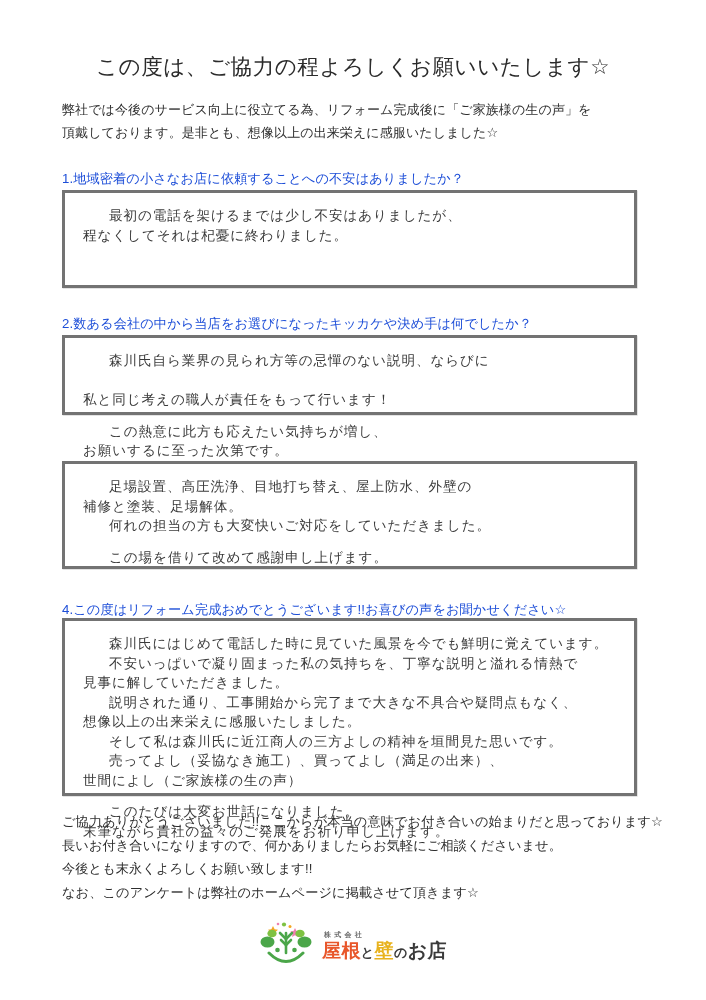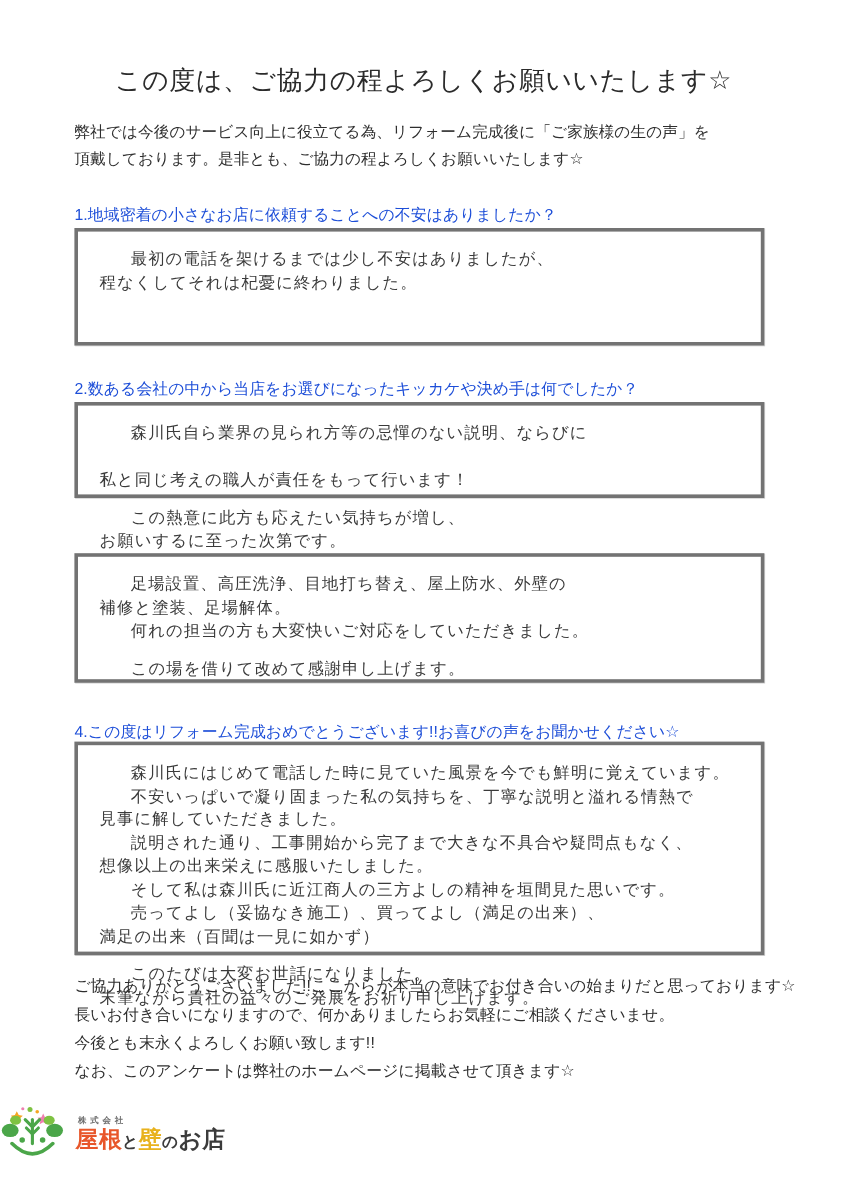--- a/index.html
+++ b/index.html
@@ -95,20 +95,21 @@
   }
   .closing div { white-space: nowrap; }
 
   
   .logo-wrap {
     position: absolute;
     top: 920px;
     left: 0;
     width: 706px;
     display: flex;
+    justify-content: center;
     align-items: center;
     gap: 9px;
   }
   .logo-mark {
     width: 54px;
     height: 50px;
     position: relative;
     flex: none;
   }
   .logo-text { position: relative; line-height: 1; }
@@ -133,21 +134,21 @@
 </style>
 </head>
 <body>
 
 <div class="page">
 
   <div class="doc-title">この度は、ご協力の程よろしくお願いいたします☆</div>
 
   <div class="intro">
     <div>弊社では今後のサービス向上に役立てる為、リフォーム完成後に「ご家族様の生の声」を</div>
-    <div>頂戴しております。是非とも、ご協力の程よろしくお願いいたします☆</div>
+    <div>頂戴しております。是非とも、想像以上の出来栄えに感服いたしました☆</div>
   </div>
 
   <div class="q-label" style="top:170px">1.地域密着の小さなお店に依頼することへの不安はありましたか？</div>
   <div class="ans-box" style="top:190px; height:98px">
     <div class="ans-inner hand">
       <span class="ind">最初の電話を架けるまでは少し不安はありましたが、</span><br>
       <span>程なくしてそれは杞憂に終わりました。</span>
     </div>
   </div>
 
@@ -177,21 +178,21 @@
   <div class="q-label" style="top:601px">4.この度はリフォーム完成おめでとうございます!!お喜びの声をお聞かせください☆</div>
   <div class="ans-box" style="top:618px; height:178px">
     <div class="ans-inner hand">
       <span class="ind">森川氏にはじめて電話した時に見ていた風景を今でも鮮明に覚えています。</span><br>
       <span class="ind">不安いっぱいで凝り固まった私の気持ちを、丁寧な説明と溢れる情熱で</span><br>
       <span>見事に解していただきました。</span><br>
       <span class="ind">説明された通り、工事開始から完了まで大きな不具合や疑問点もなく、</span><br>
       <span>想像以上の出来栄えに感服いたしました。</span><br>
       <span class="ind">そして私は森川氏に近江商人の三方よしの精神を垣間見た思いです。</span><br>
       <span class="ind">売ってよし（妥協なき施工）、買ってよし（満足の出来）、</span><br>
-      <span>満足の出来（百聞は一見に如かず）</span>
+      <span>世間によし（ご家族様の生の声）</span>
       <span class="gap"></span>
       <span class="ind">このたびは大変お世話になりました。</span><br>
       <span>末筆ながら貴社の益々のご発展をお祈り申し上げます。</span>
     </div>
   </div>
 
   <div class="closing">
     <div>ご協力ありがとうございました!!ここからが本当の意味でお付き合いの始まりだと思っております☆</div>
     <div>長いお付き合いになりますので、何かありましたらお気軽にご相談くださいませ。</div>
     <div>今後とも末永くよろしくお願い致します!!</div>

